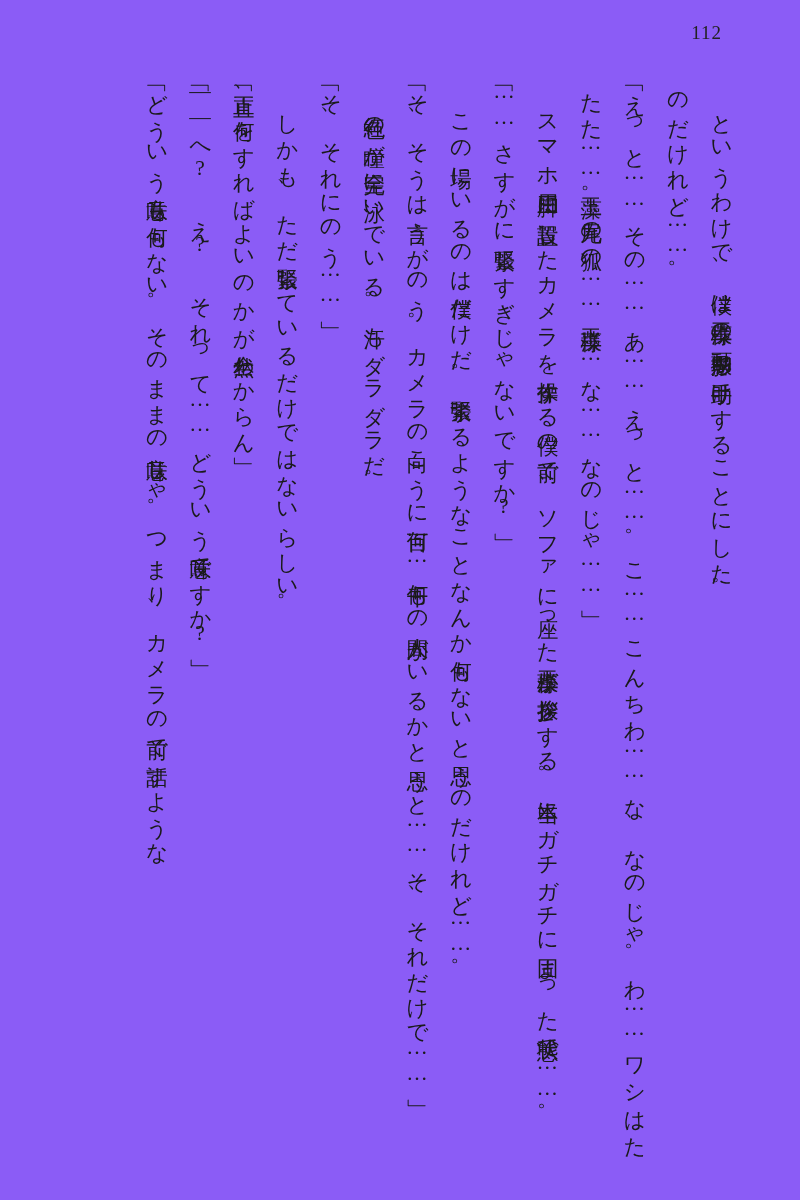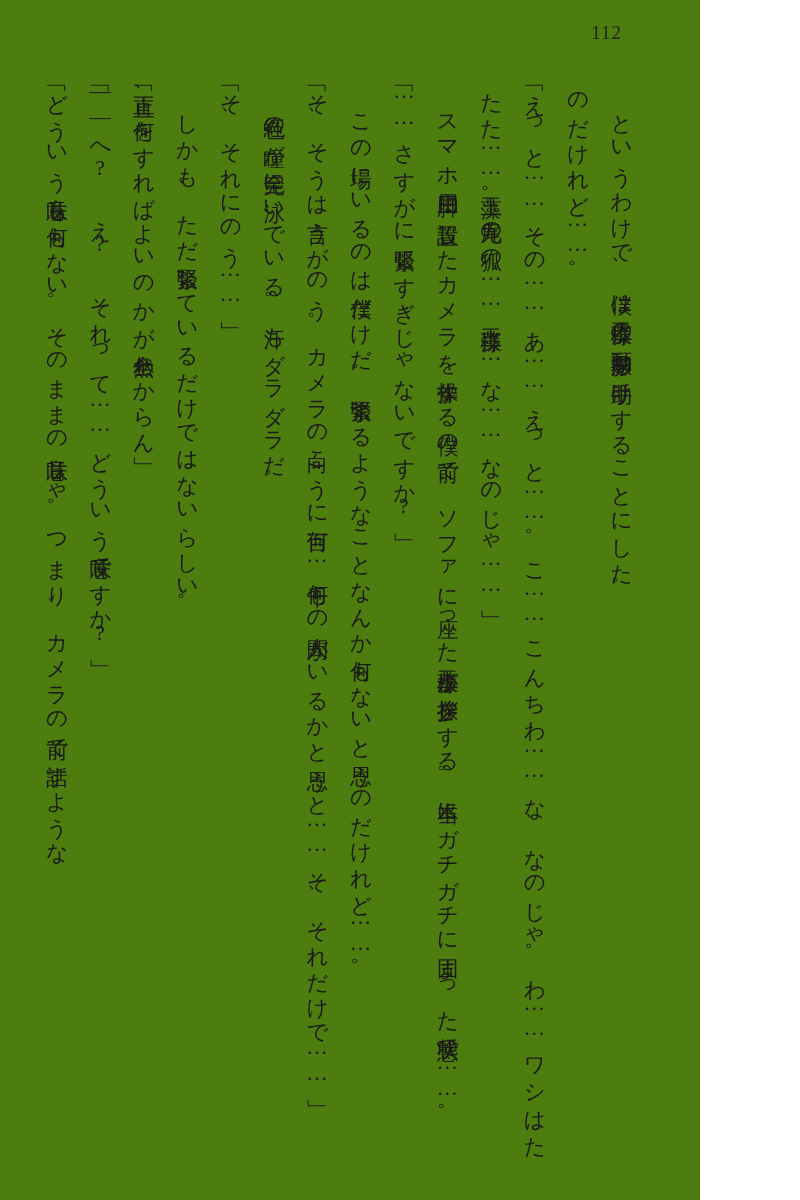--- a/index.html
+++ b/index.html
@@ -12,23 +12,23 @@
     height: 1200px;
     font-family: "Liberation Serif", "DejaVu Serif", serif;
     color: #1a1a1a;
     overflow: hidden;
     position: relative;
   }
   .page {
     position: absolute;
     top: 0;
     left: 0;
-    width: 700px;
+    width: 800px;
     height: 1200px;
-    background: #4d7c0f;
+    background: #8b5cf6;
   }
   .page-number {
     position: absolute;
     top: 22px;
     right: 78px;
     font-size: 19px;
     letter-spacing: 1px;
     color: #222;
     font-family: "Liberation Serif", "DejaVu Serif", serif;
   }

